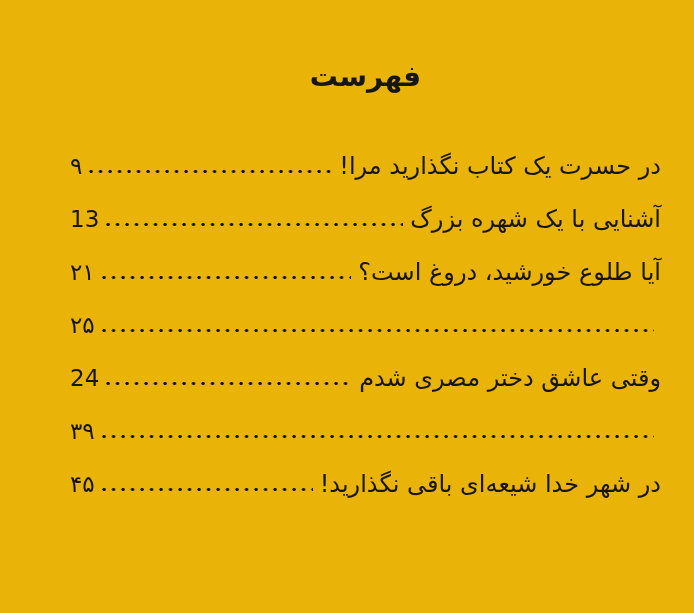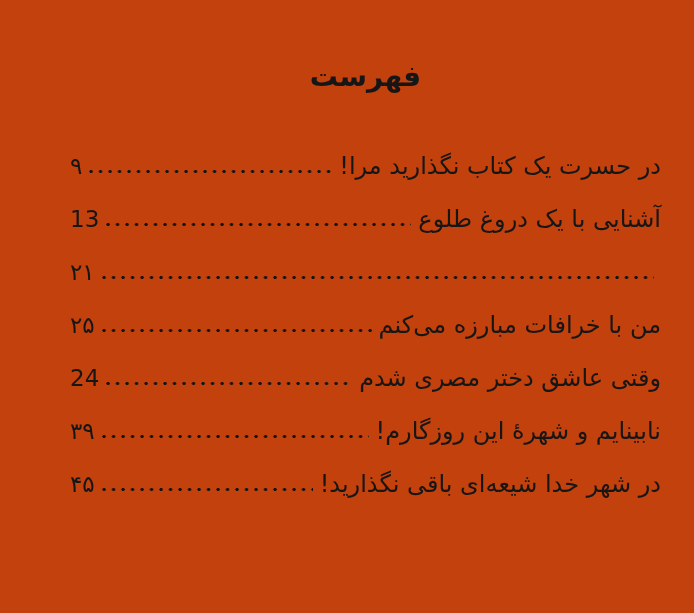--- a/index.html
+++ b/index.html
@@ -12,21 +12,21 @@
     height: 613px;
     overflow: hidden;
     font-family: "DejaVu Sans", sans-serif;
     color: #161616;
   }
   .page {
     box-sizing: border-box;
     width: 694px;
     height: 613px;
     padding: 58px 33px 15px 70px; 
-    background: #c2410c;
+    background: #eab308;
   }
   .toc-title {
     margin: 0;
     height: 38px;
     line-height: 38px;
     text-align: center;
     font-weight: 700;
     font-size: 28px;
     letter-spacing: 0.5px;
   }
@@ -70,44 +70,43 @@
   <h1 class="toc-title">فهرست</h1>
 
   <div class="toc" id="toc-list">
   <div class="toc-row">
     <span class="entry-label">در حسرت یک کتاب نگذارید مرا!</span>
     <span class="dot-leader"></span>
     <span class="entry-page">۹</span>
   </div>
 
   <div class="toc-row">
-    <span class="entry-label">آشنایی با یک دروغ طلوع</span>
+    <span class="entry-label">آشنایی با یک شهره بزرگ</span>
     <span class="dot-leader"></span>
     <span class="entry-page">13</span>
   </div>
 
   <div class="toc-row">
+    <span class="entry-label">آیا طلوع خورشید، دروغ است؟</span>
     <span class="dot-leader"></span>
     <span class="entry-page">۲۱</span>
   </div>
 
   <div class="toc-row">
-    <span class="entry-label">من با خرافات مبارزه می‌کنم</span>
     <span class="dot-leader"></span>
     <span class="entry-page">۲۵</span>
   </div>
 
   <div class="toc-row">
     <span class="entry-label">وقتی عاشق دختر مصری شدم</span>
     <span class="dot-leader"></span>
     <span class="entry-page">24</span>
   </div>
 
   <div class="toc-row">
-    <span class="entry-label">نابینایم و شهرهٔ این روزگارم!</span>
     <span class="dot-leader"></span>
     <span class="entry-page">۳۹</span>
   </div>
 
   <div class="toc-row">
     <span class="entry-label">در شهر خدا شیعه‌ای باقی نگذارید!</span>
     <span class="dot-leader"></span>
     <span class="entry-page">۴۵</span>
   </div>
 </div>

